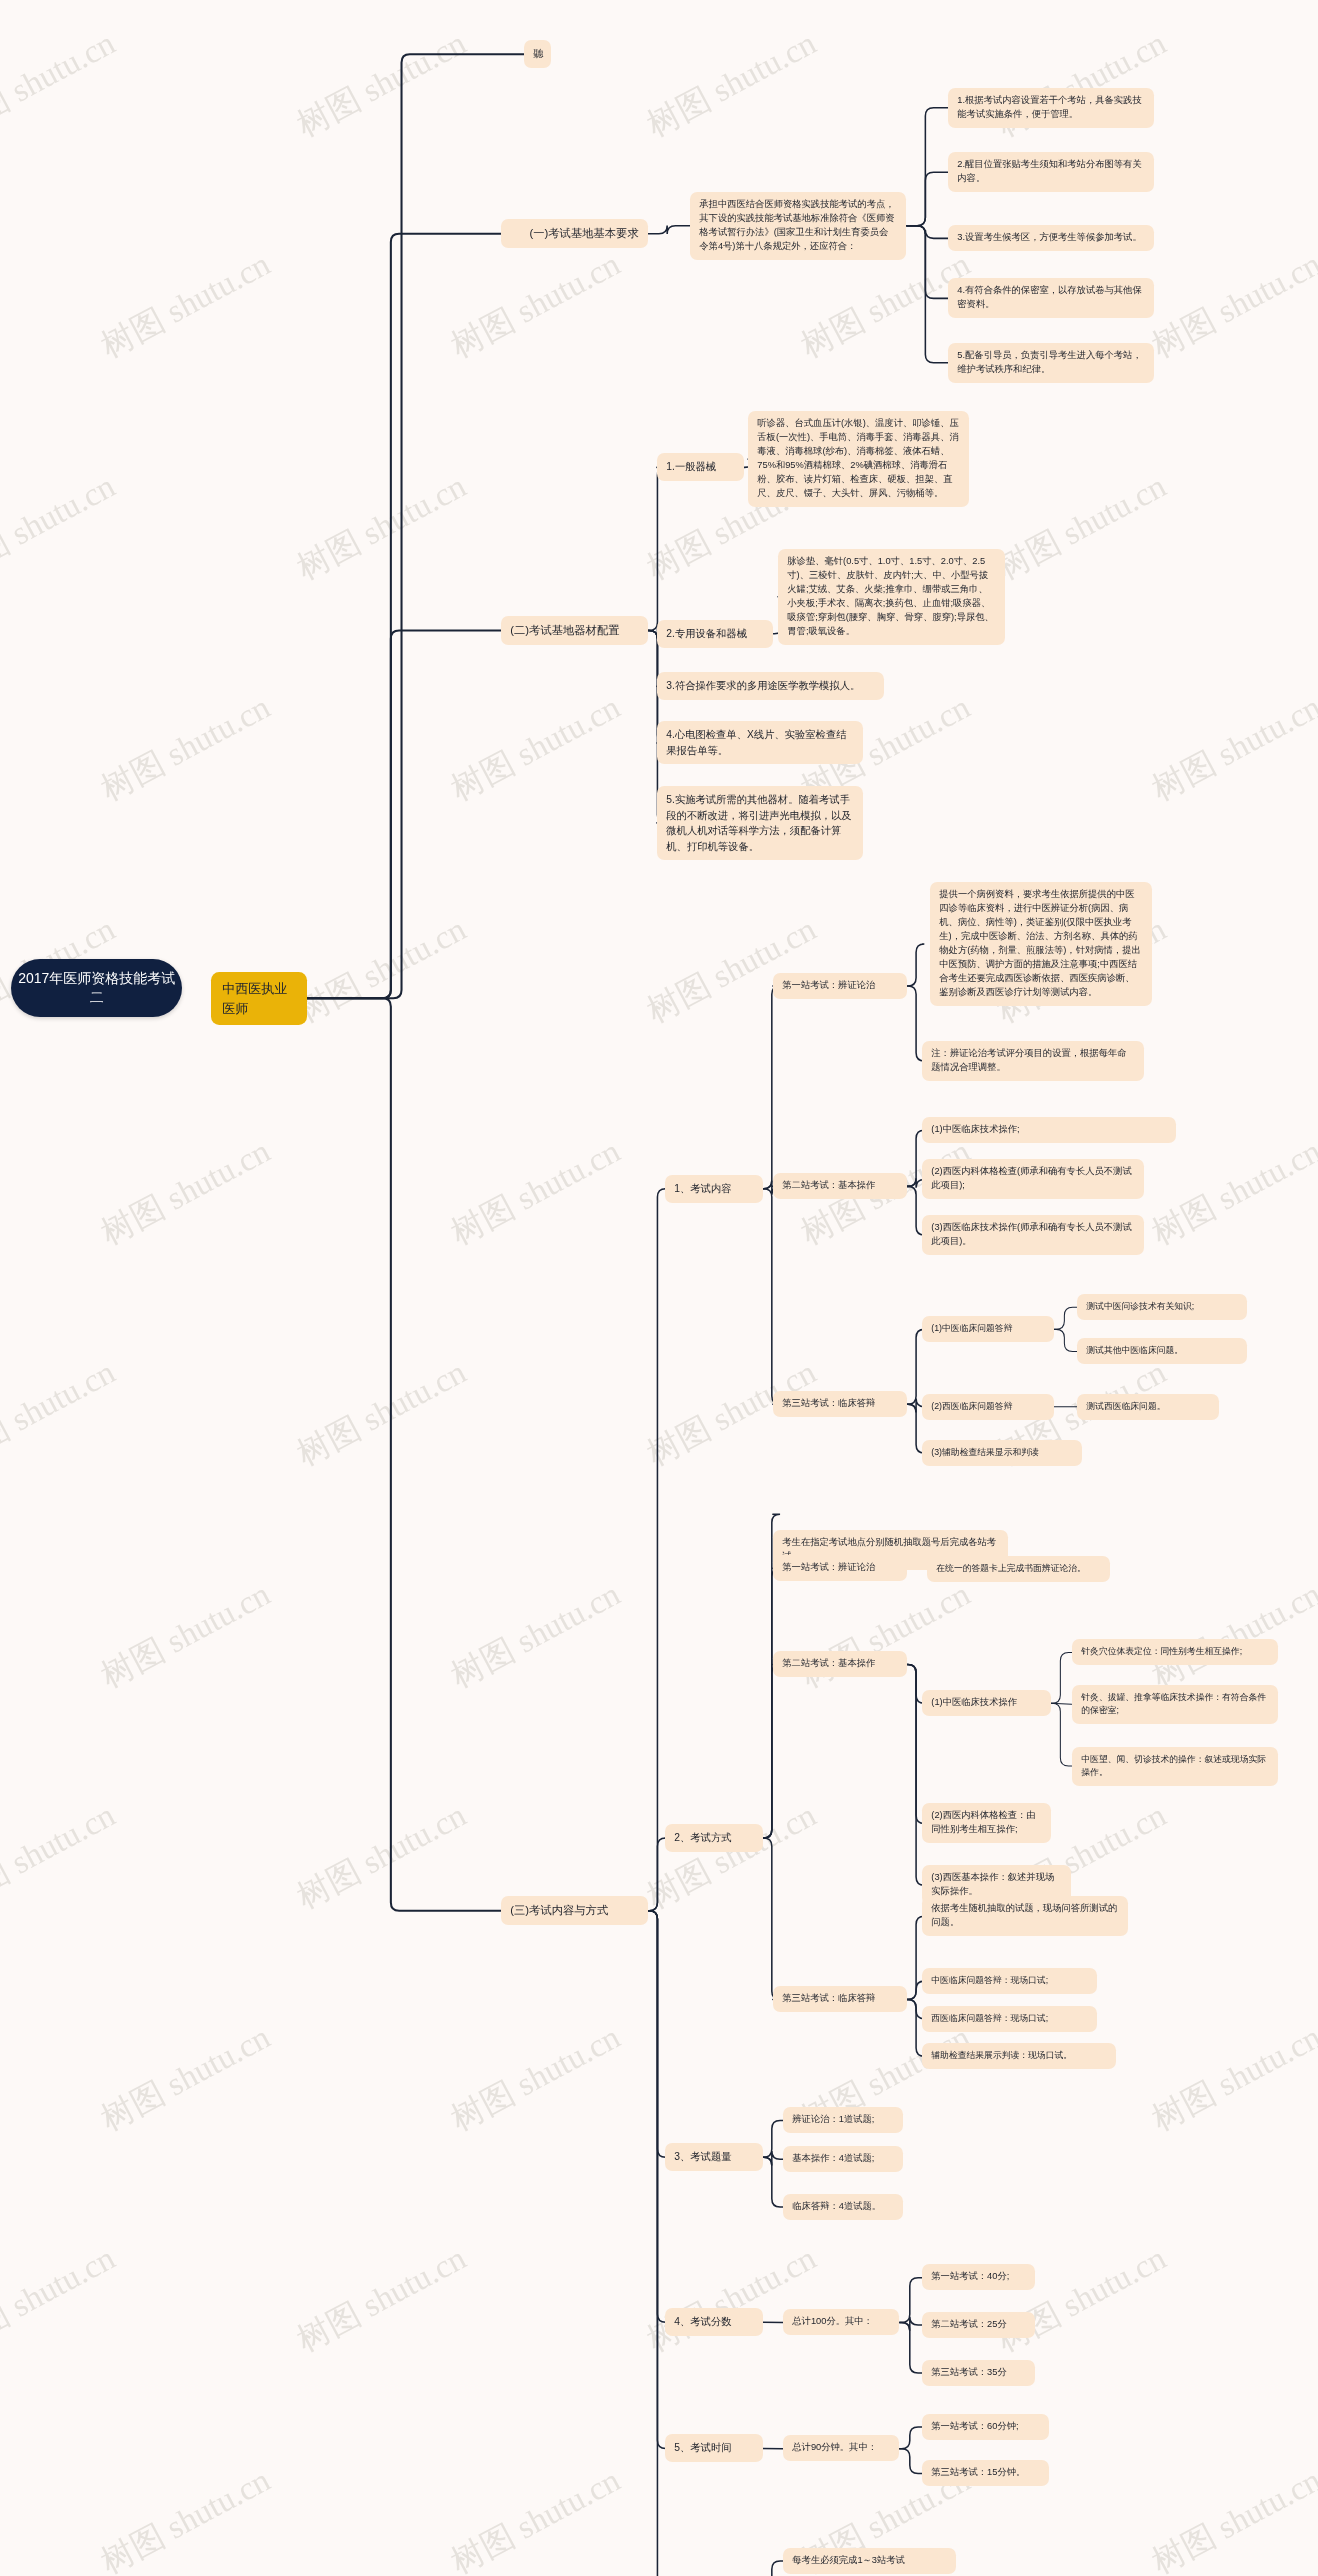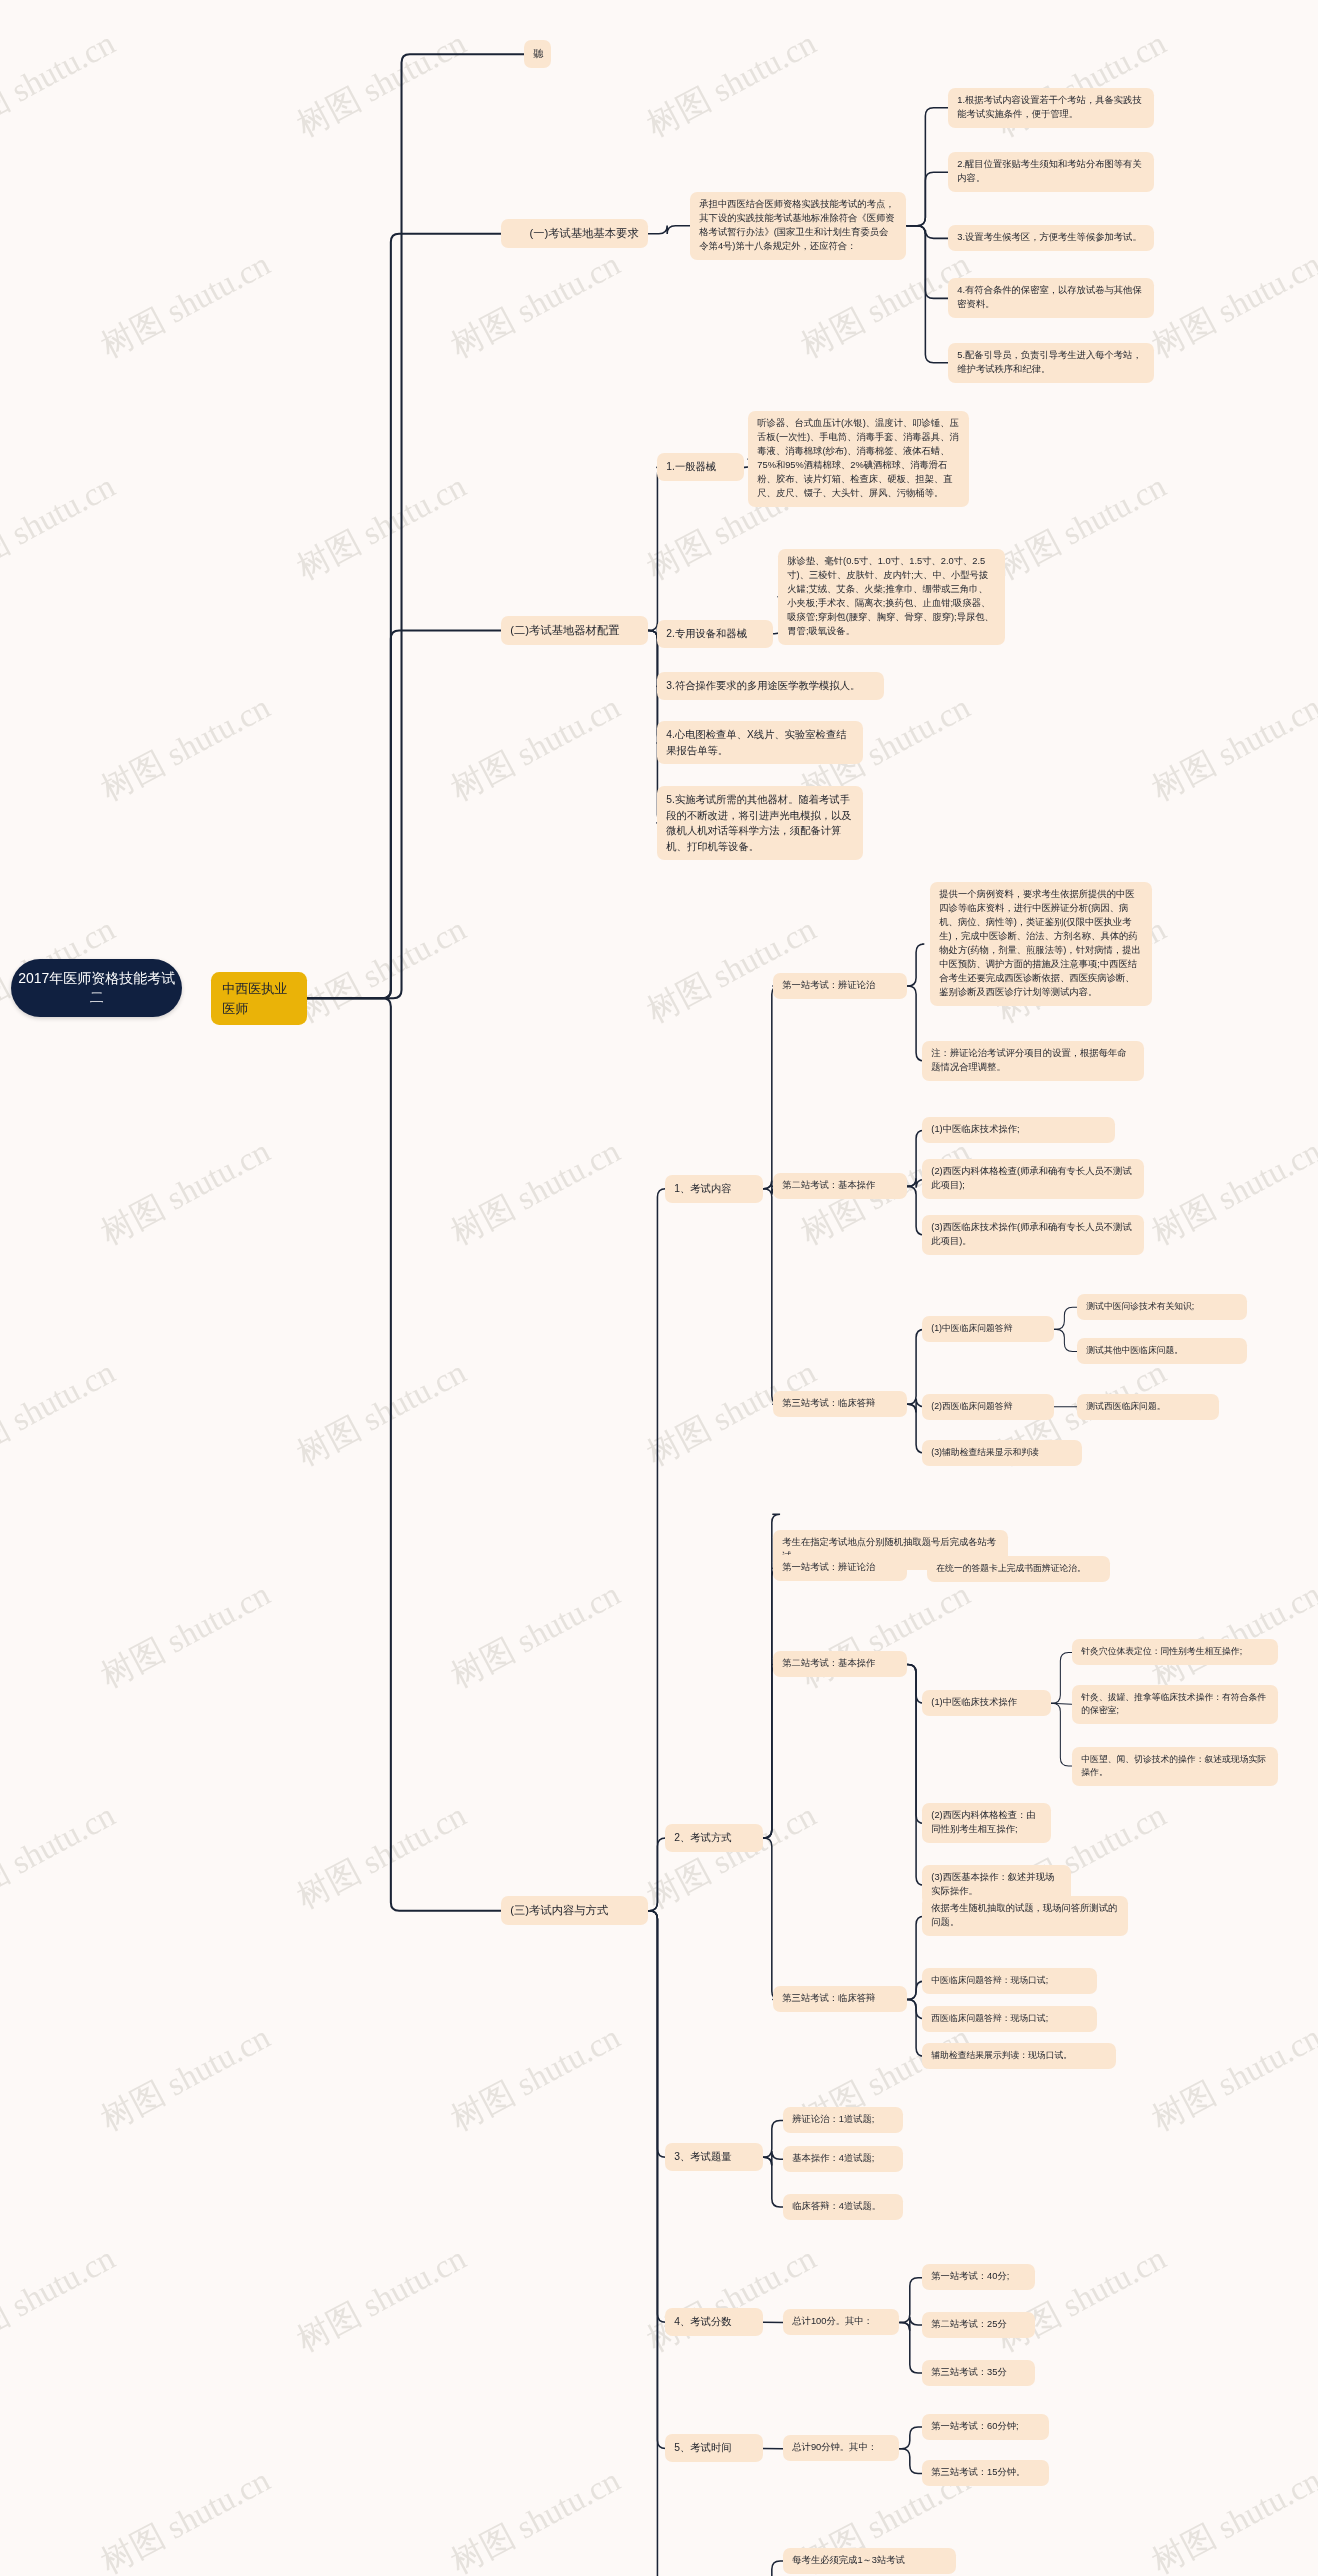--- a/index.html
+++ b/index.html
@@ -262,21 +262,21 @@
   <div class="node para" style="left:922px; top:882px; width:222px;margin-left:8px;">
     <span>提供一个病例资料，要求考生依据所提供的中医四诊等临床资料，进行中医辨证分析(病因、病机、病位、病性等)，类证鉴别(仅限中医执业考生)，完成中医诊断、治法、方剂名称、具体的药物处方(药物，剂量、煎服法等)，针对病情，提出中医预防、调护方面的措施及注意事项;中西医结合考生还要完成西医诊断依据、西医疾病诊断、鉴别诊断及西医诊疗计划等测试内容。</span>
   </div>
   <div class="node para" style="left:922px; top:1041px; width:222px;">
     <span>注：辨证论治考试评分项目的设置，根据每年命题情况合理调整。</span>
   </div>
 
   <div class="node lvl4" style="left:773px; top:1173px; width:134px;">
     <span>第二站考试：基本操作</span>
   </div>
-  <div class="node para" style="left:922px; top:1117px; width:193px;">
+  <div class="node para" style="left:922px; top:1117px; width:254px;">
     <span>(1)中医临床技术操作;</span>
   </div>
   <div class="node para" style="left:922px; top:1159px; width:222px;">
     <span>(2)西医内科体格检查(师承和确有专长人员不测试此项目);</span>
   </div>
   <div class="node para" style="left:922px; top:1215px; width:222px;">
     <span>(3)西医临床技术操作(师承和确有专长人员不测试此项目)。</span>
   </div>
 
   <div class="node lvl4" style="left:773px; top:1391px; width:134px;">

